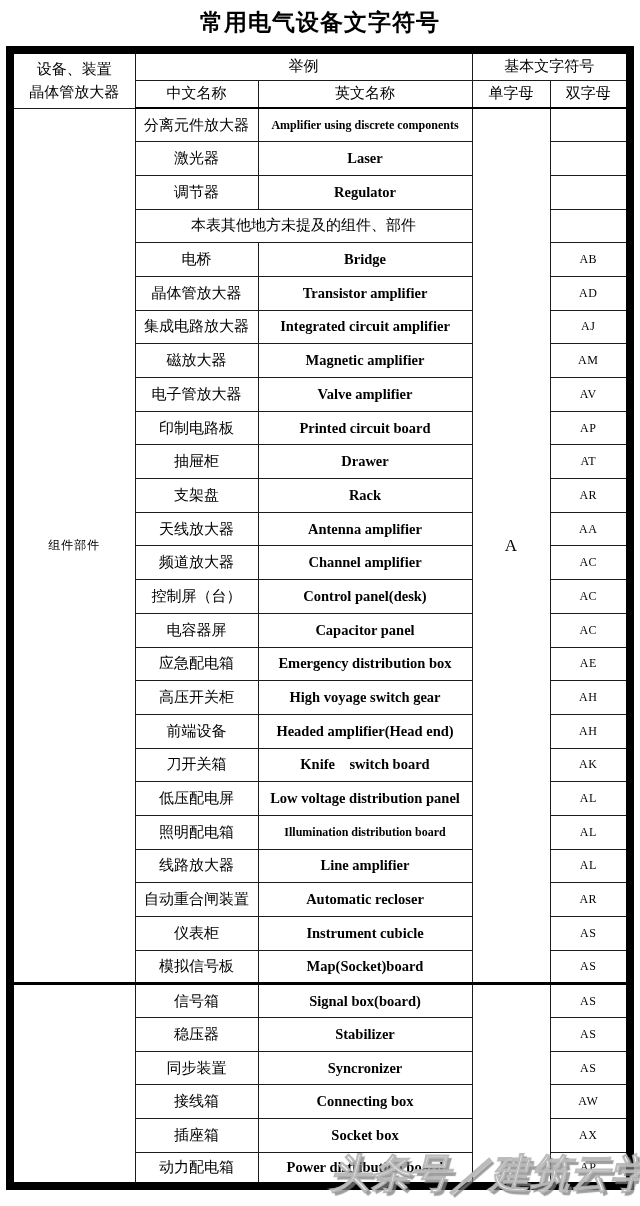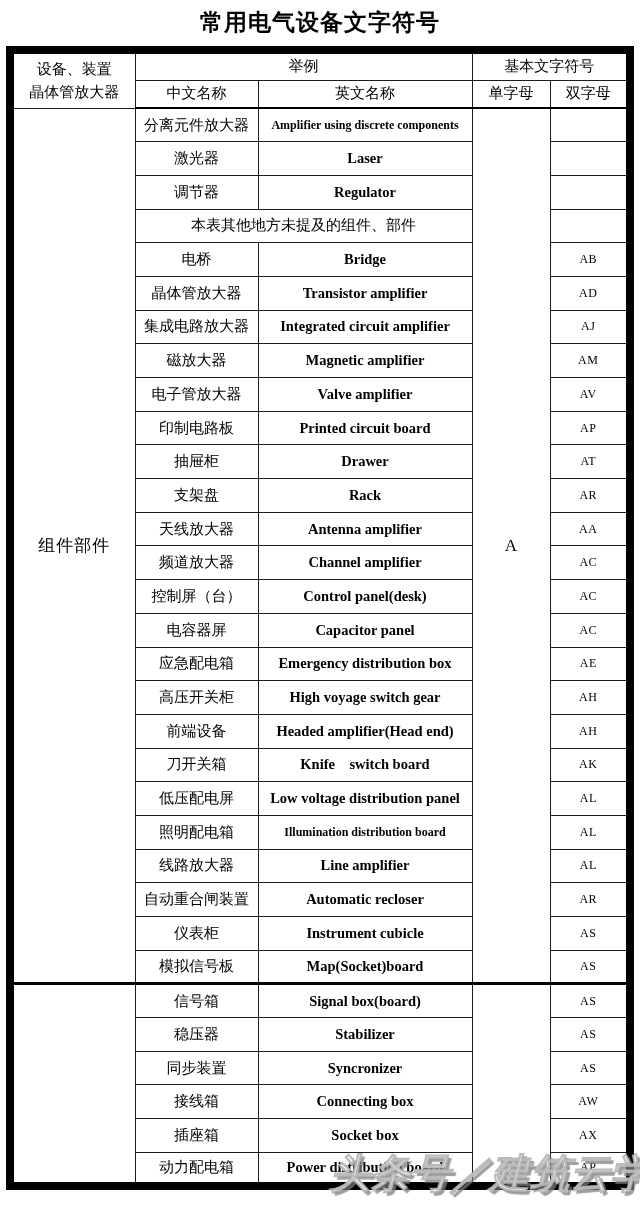--- a/index.html
+++ b/index.html
@@ -41,21 +41,21 @@
   tr.hrow2 td { height: 28px; font-size: 15px; border-bottom: 2px solid #000; margin-left: 24px; }
   td.cat-h { font-size: 14.5px; line-height: 1.55; }
   tr.drow td { height: 33.7px; }
   tr.section-start td { border-top: 3px solid #000; }
   td.cn-cell { font-size: 15px; }
   td.en-cell { font-size: 14.5px; font-weight: bold; }
   td.en-cell.small { font-size: 12px; }
   td.merged-cell { font-size: 15px; }
   td.single-cell { font-size: 17px; }
   td.dbl-cell { font-size: 12px; letter-spacing: 0.5px; }
-  td.cat-cell { font-size: 17px; letter-spacing: 1px; }
+  td.cat-cell { font-size: 12px; letter-spacing: 1px; }
   .watermark {
     position: absolute;
     left: 330px;
     top: 1146px;
     font-size: 40px;
     font-weight: bold;
     font-style: italic;
     white-space: nowrap;
     font-family: "Liberation Sans", sans-serif;
     color: rgba(255,255,255,0.92);

